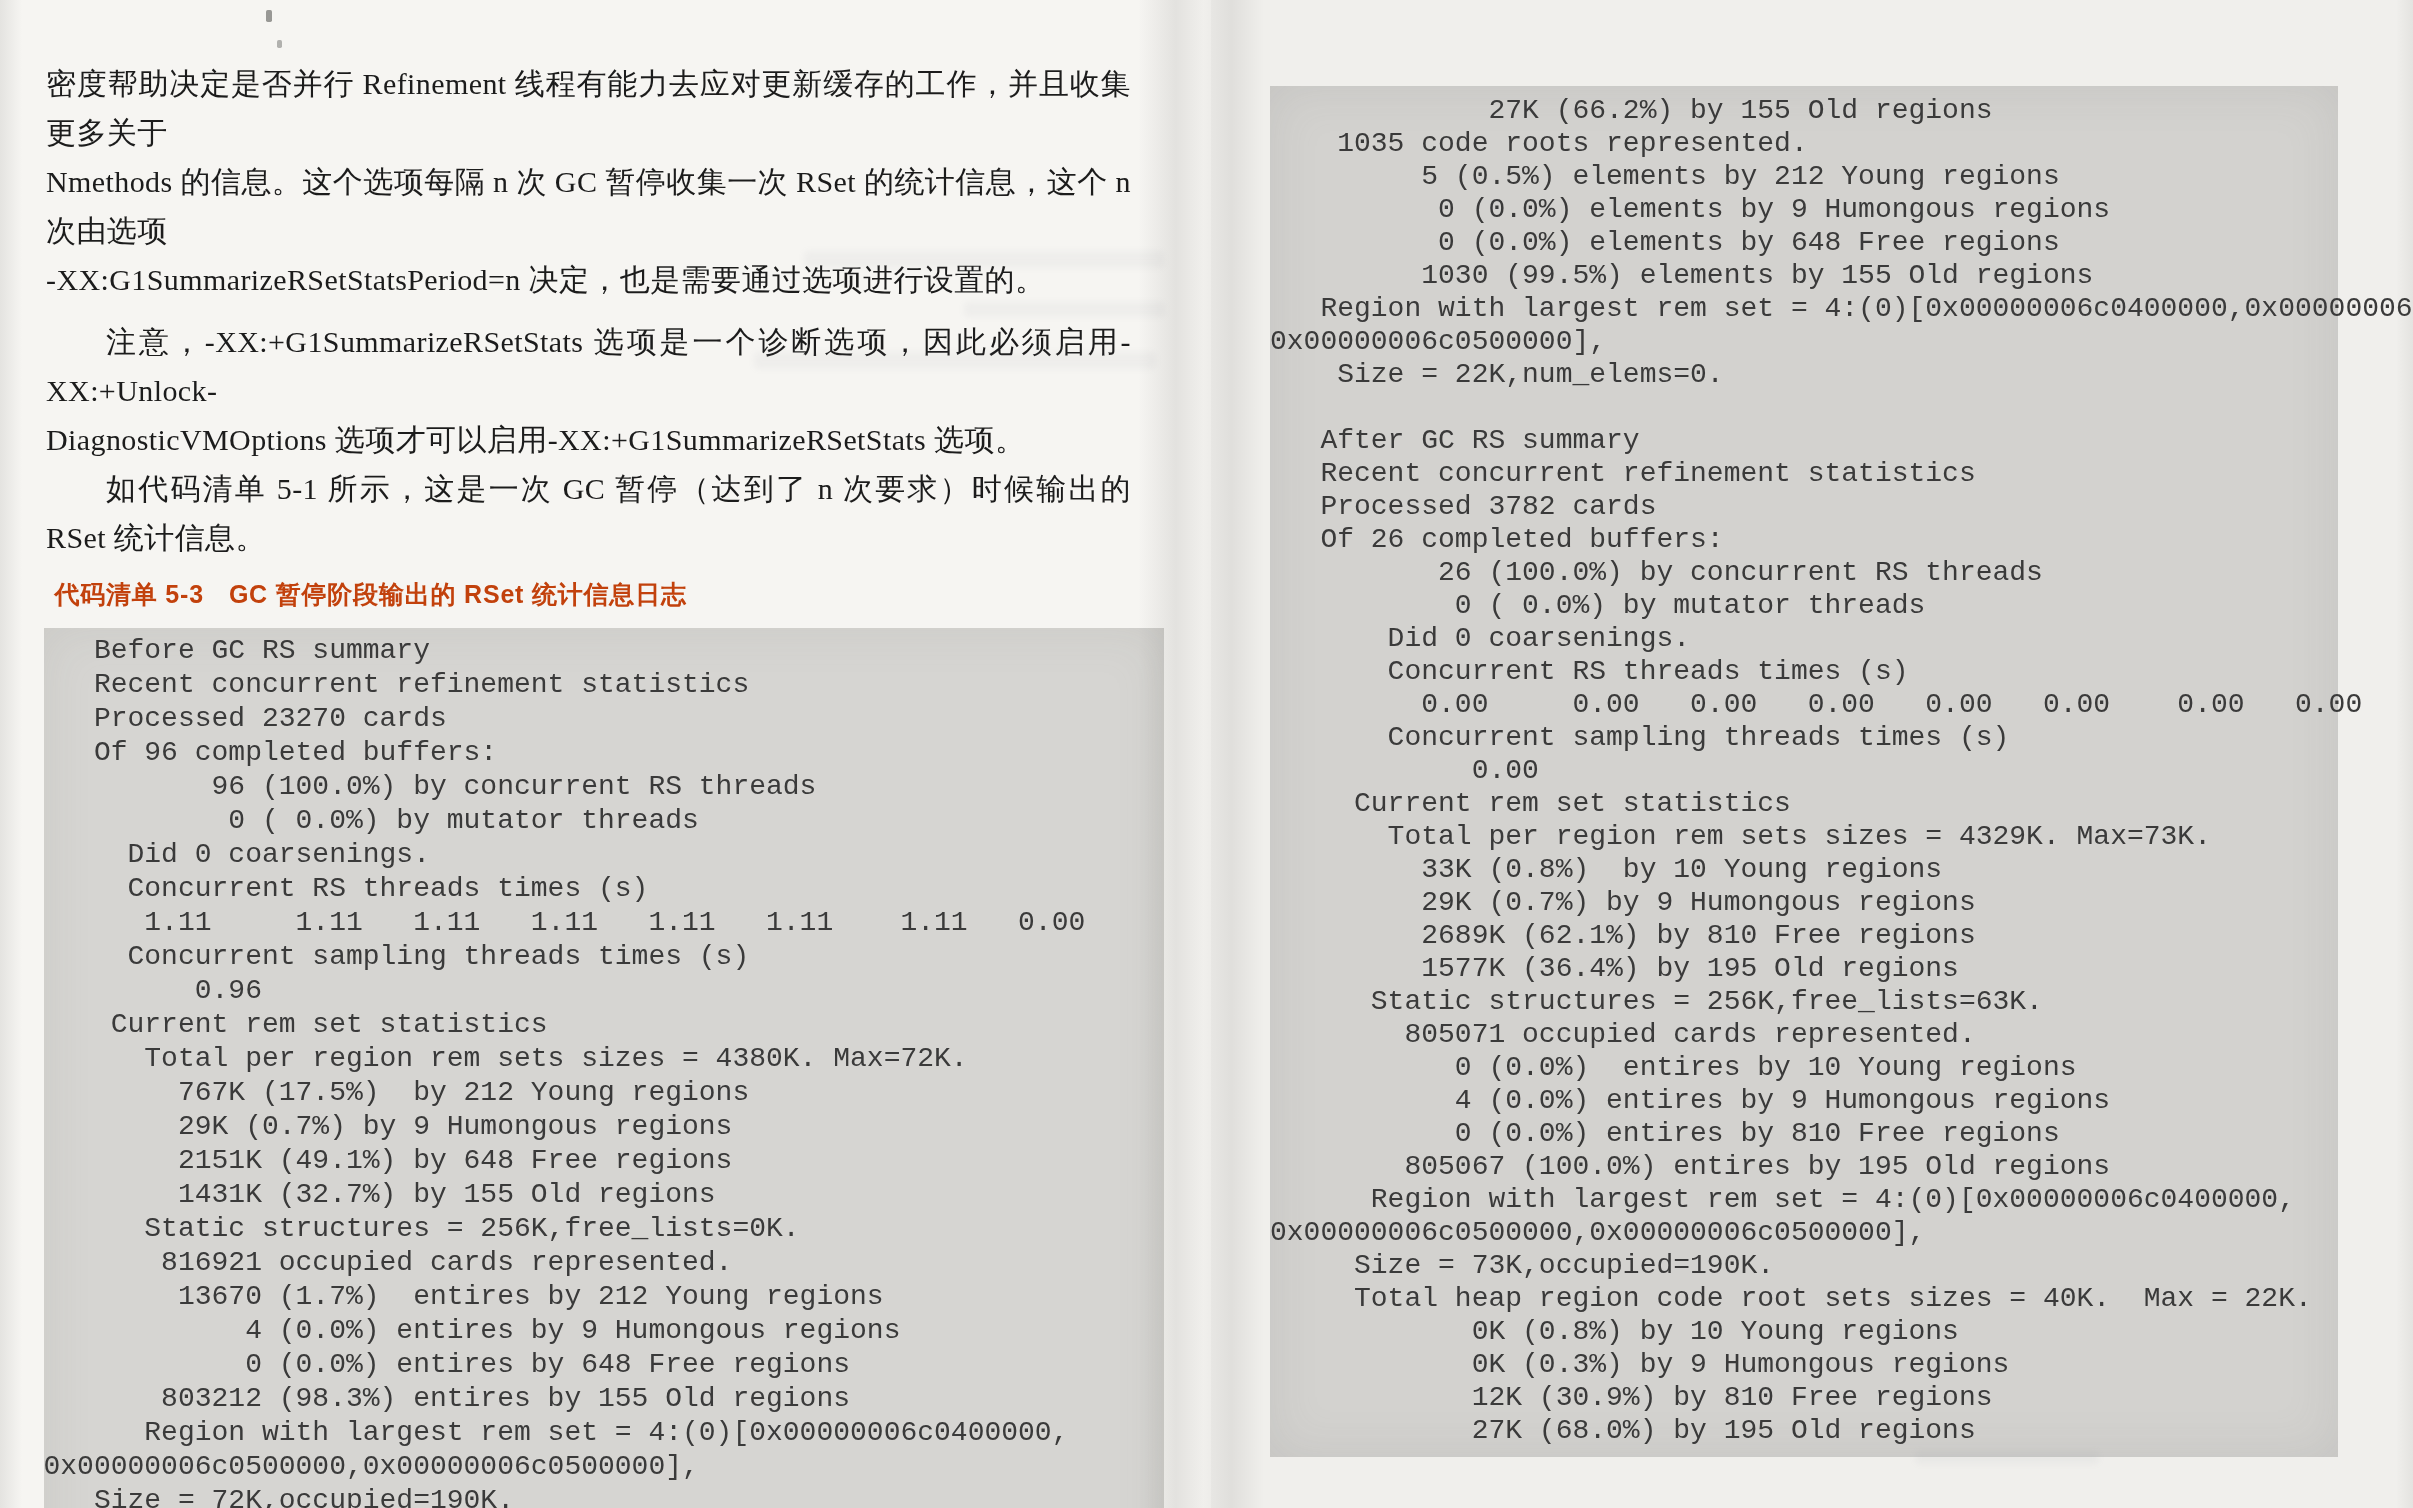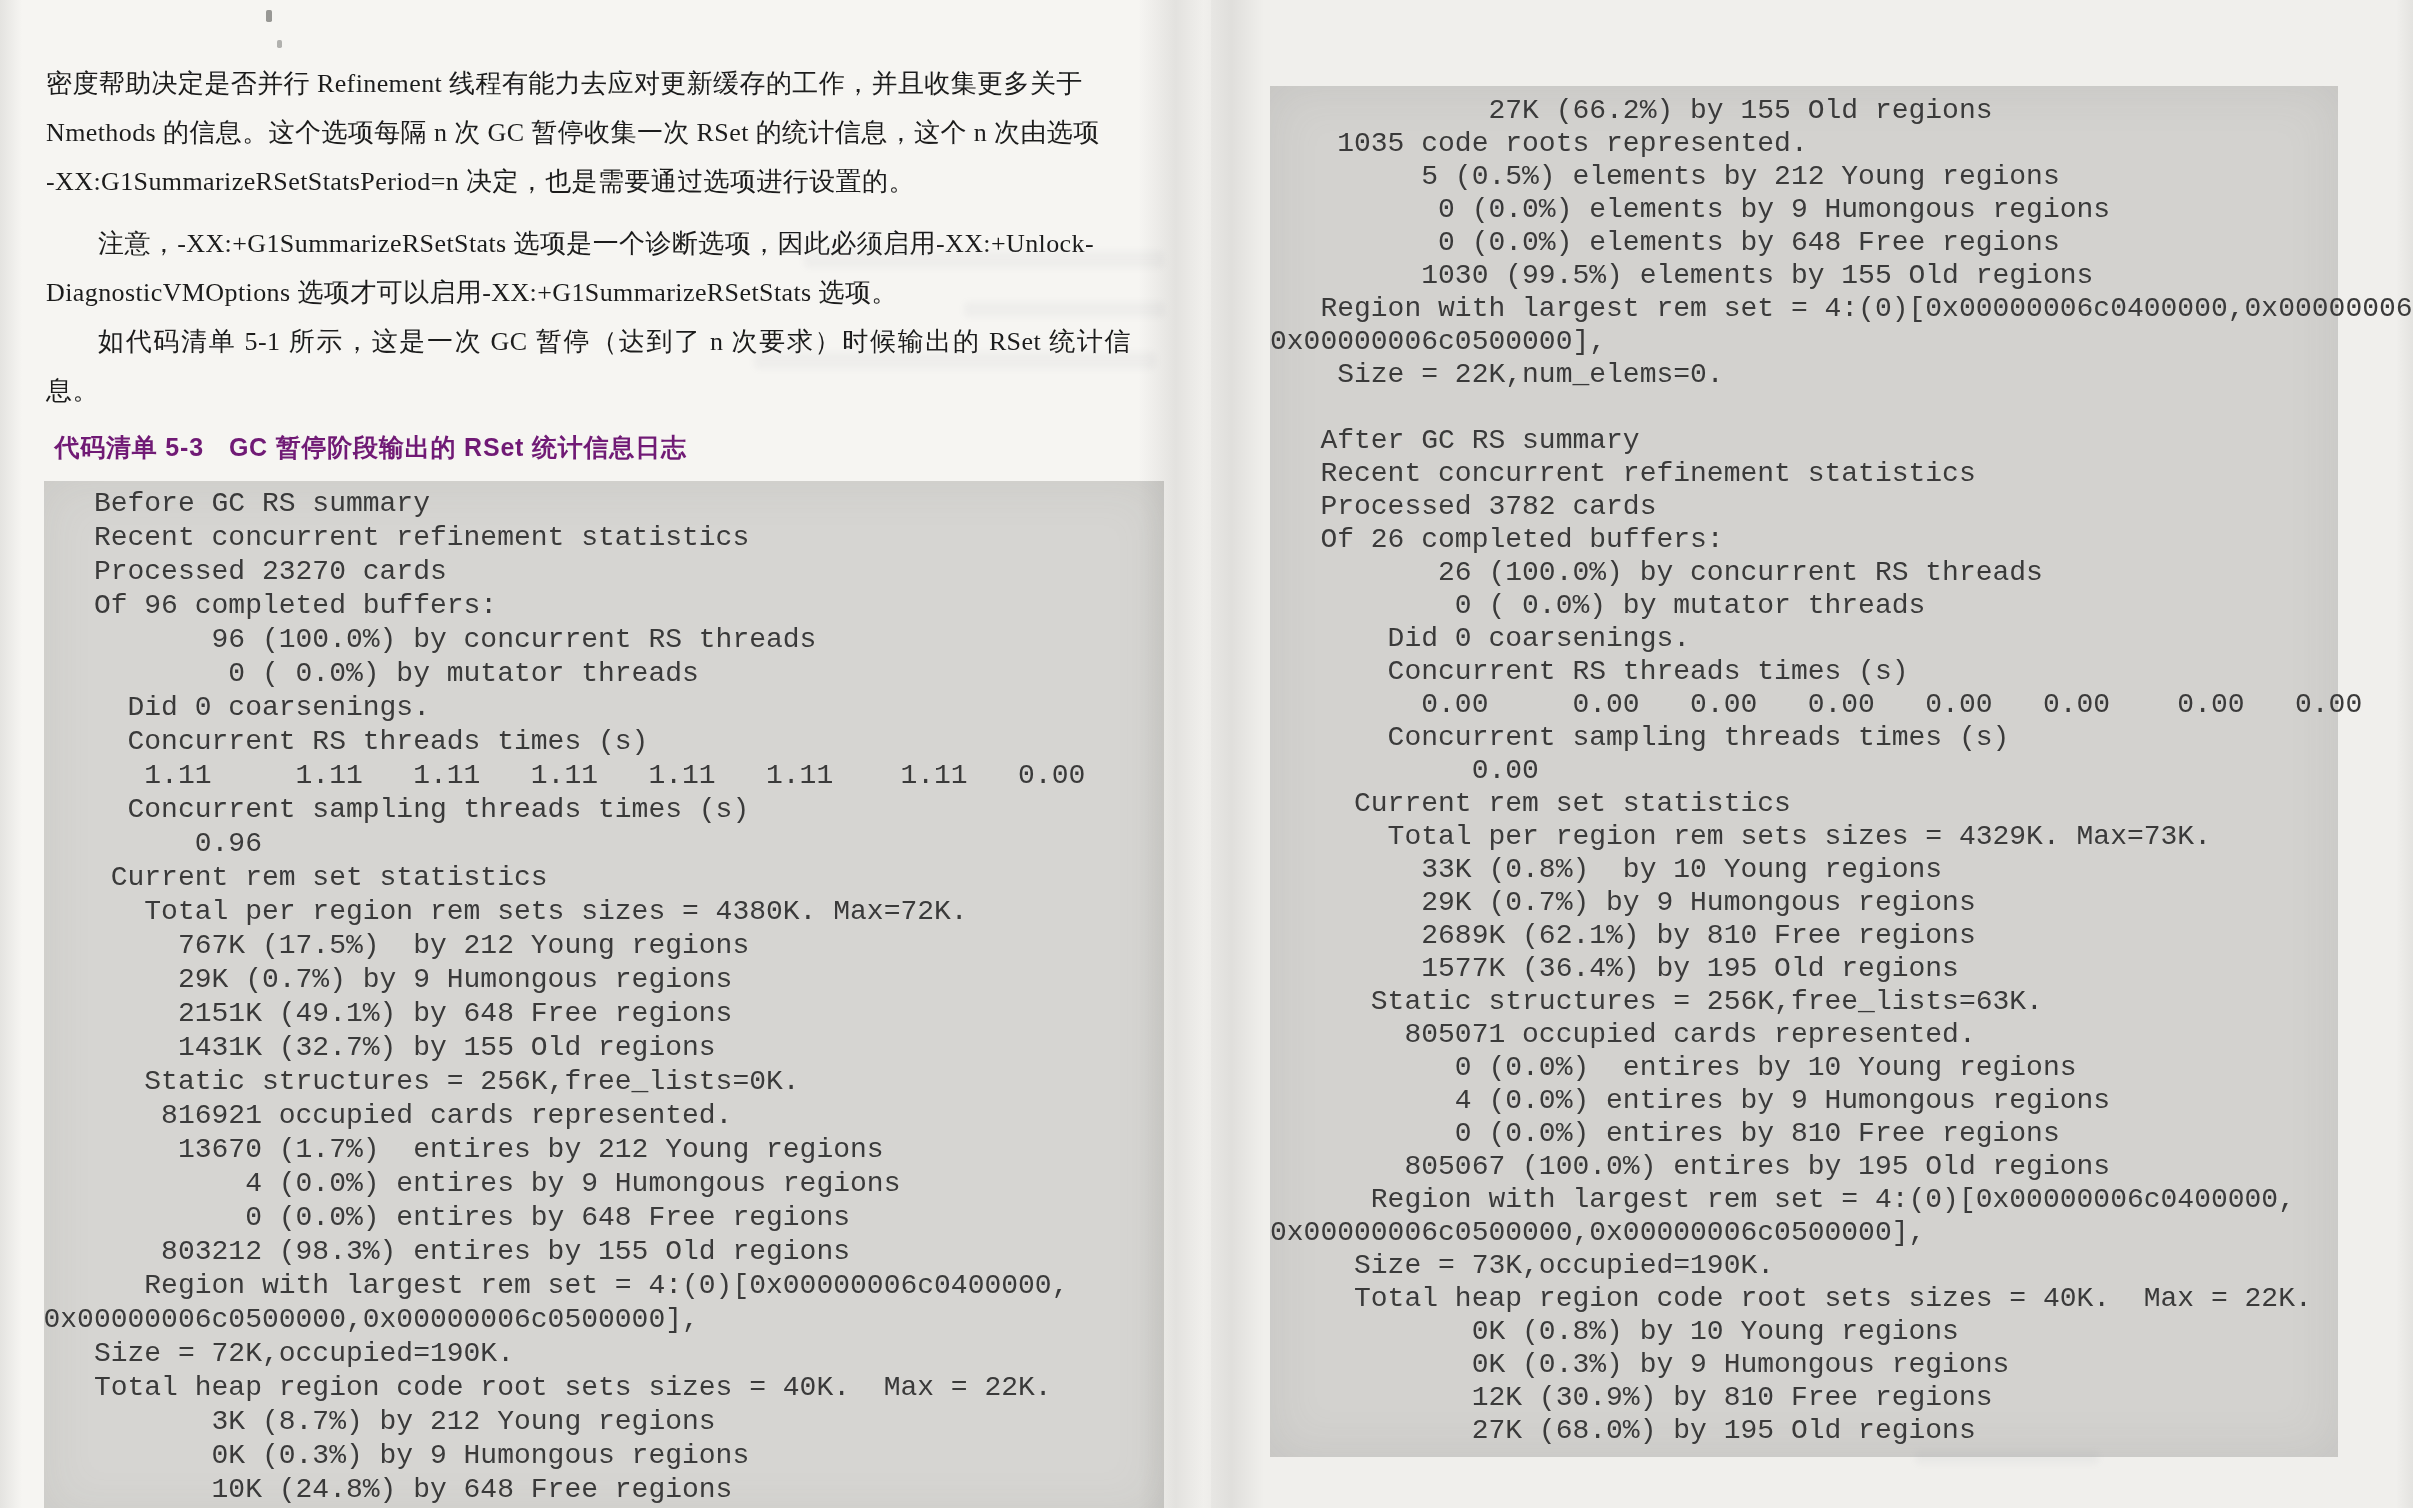--- a/index.html
+++ b/index.html
@@ -8,30 +8,30 @@
     background:#e9e8e5;
     font-family:"Liberation Serif","DejaVu Serif",serif;
   }
   .spread{position:relative;width:2413px;height:1508px;}
   .page{position:absolute;top:0;height:1508px;}
   .page-left{left:0;width:1211px;background:#f6f5f2;}
   .page-right{left:1211px;width:1203px;background:#f0efec;}
   .content{position:relative;padding:59px 0 0 46px;width:1085px;}
   .para{
     margin:0;width:1085px;
-    font-size:26px;line-height:49px;color:#1c1c1c;
+    font-size:30px;line-height:49px;color:#1c1c1c;
     white-space:pre-line;text-align:justify;
     letter-spacing:0.4px;
   }
   .para.indent{text-indent:2em;}
   .para.gap{margin-top:13.4px;}
   .listing-caption{
     margin:13.4px 0 0 8.4px;
     font-family:"Liberation Sans","DejaVu Sans",sans-serif;
-    font-weight:bold;font-size:25px;color:#701a75;line-height:37px;
+    font-weight:bold;font-size:25px;color:#c2410c;line-height:37px;
     letter-spacing:0.8px;
   }
   .listing-caption .cap-label{margin-right:25px;}
   pre.code{
     margin:0;color:#3a3a3a;
     font-family:"Liberation Mono","DejaVu Sans Mono",monospace;
     font-size:28px;white-space:pre;
   }
   pre.code-left{
     margin:15px 0 0 -2.5px;width:1120px;

